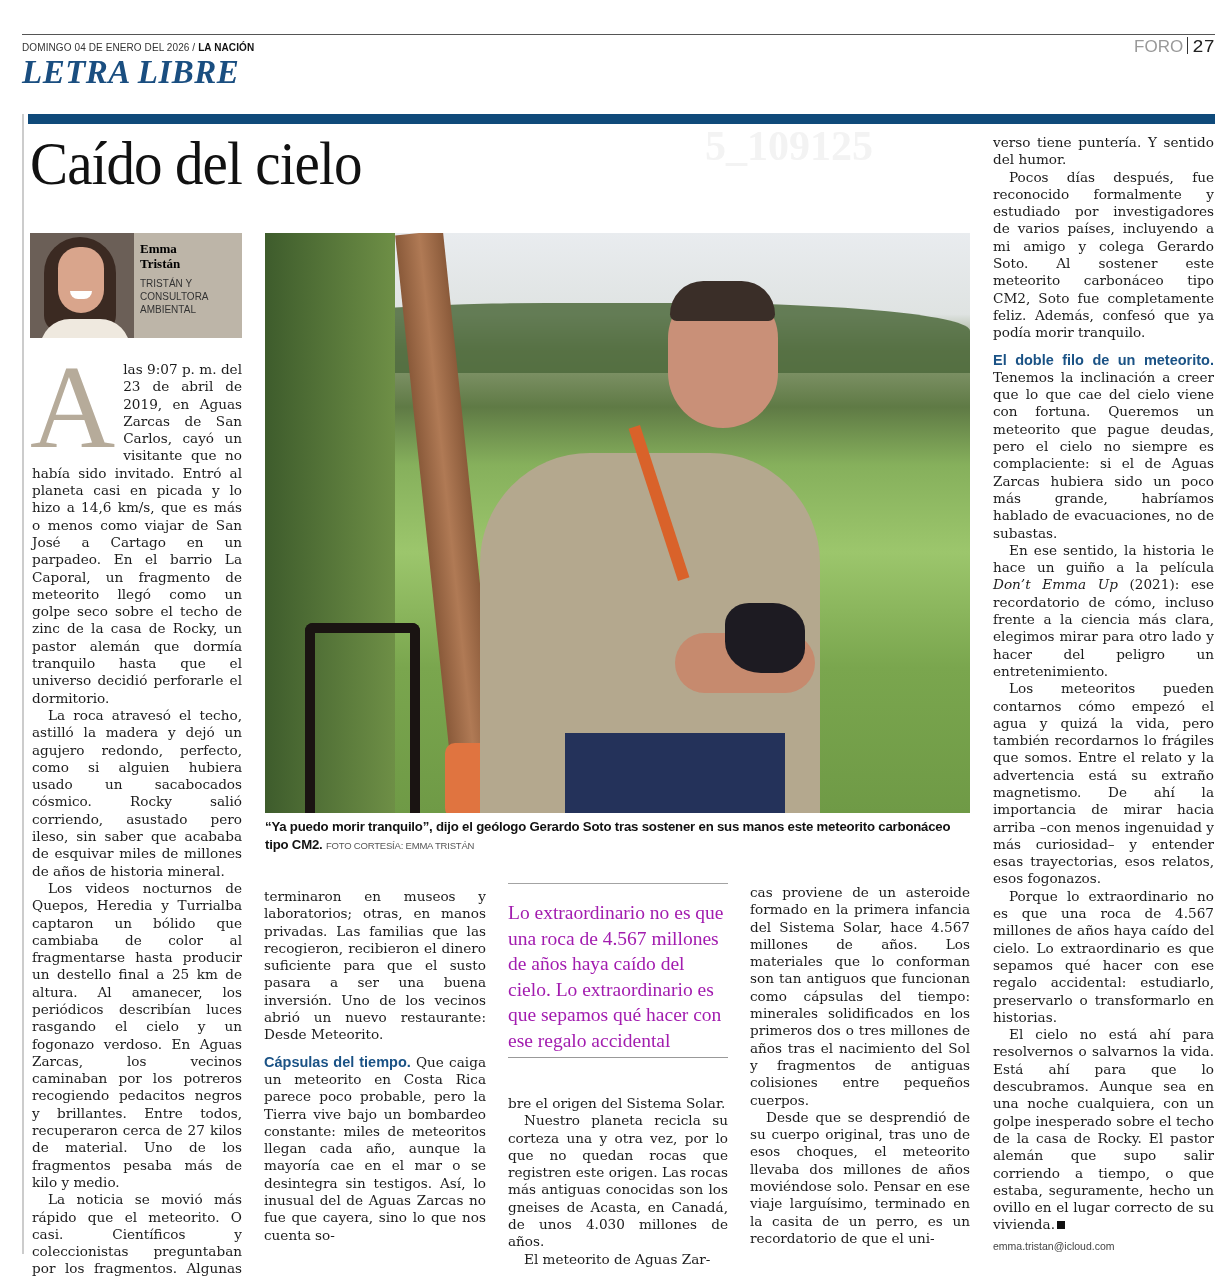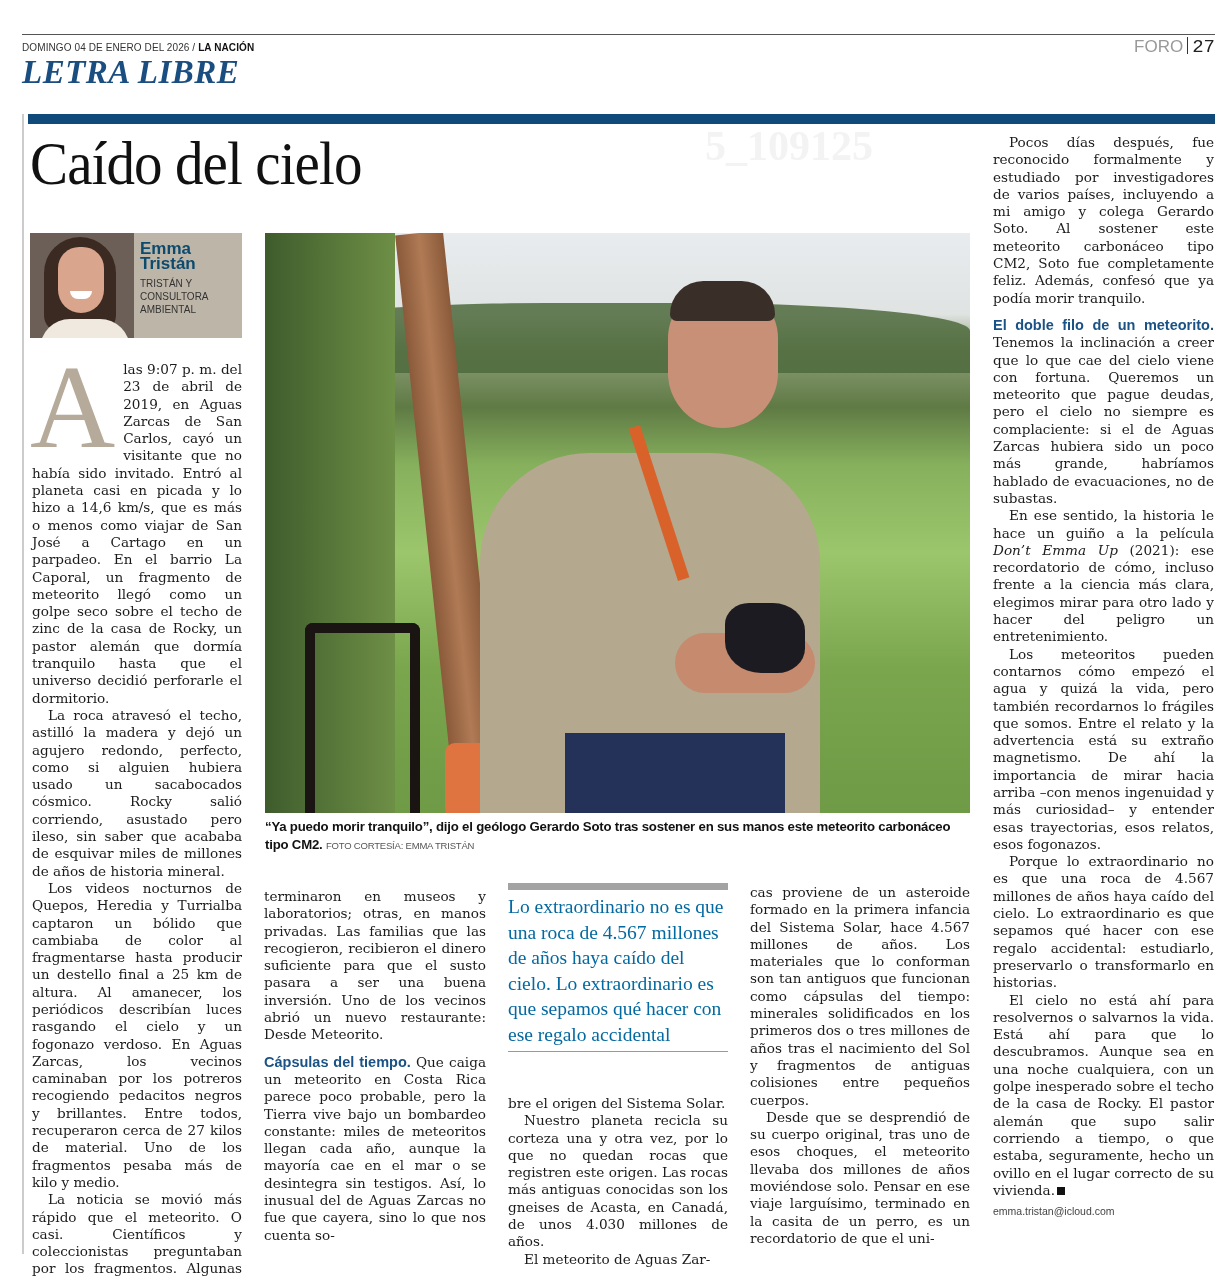--- a/index.html
+++ b/index.html
@@ -15,21 +15,21 @@
   .leftrule { position: absolute; left: 22px; top: 114px; width: 2px; height: 1140px; background: #ccc; }
   .headline { position: absolute; left: 30px; top: 128px; font-family: "Liberation Serif", serif; font-size: 62px; color: #111; letter-spacing: -1px; transform: scaleX(0.92); transform-origin: left top; }
   .watermark { position: absolute; left: 705px; top: 122px; font-family: Liberation Serif, serif; font-weight: bold; font-size: 42px; color: #f3f3f3; }
   .author-box { position: absolute; left: 30px; top: 233px; width: 212px; height: 105px; background: #bdb5a8; display: flex; }
   .author-photo { width: 104px; height: 105px; background: #6b5f57; position: relative; overflow: hidden; }
   .author-photo .hair { position: absolute; left: 14px; top: 4px; width: 72px; height: 96px; border-radius: 40px 40px 20px 20px; background: #3b2a22; }
   .author-photo .face { position: absolute; left: 28px; top: 14px; width: 46px; height: 66px; border-radius: 24px 24px 26px 26px; background: #d9a58c; }
   .author-photo .smile { position: absolute; left: 40px; top: 58px; width: 22px; height: 8px; border-radius: 0 0 12px 12px; background: #fff; }
   .author-photo .shirt { position: absolute; left: 10px; top: 86px; width: 90px; height: 30px; border-radius: 30px 30px 0 0; background: #efe9df; }
   .author-info { padding: 8px 6px 0 6px; }
-  .author-name { font-family: Liberation Sans, sans-serif; font-weight: bold; font-size: 17px; line-height: 15px; color: #0c4a6e; }
+  .author-name { font-family: Liberation Serif, serif; font-weight: bold; font-size: 13px; line-height: 15px; color: #000000; }
   .author-role { margin-top: 6px; font-family: "Liberation Sans", sans-serif; font-size: 10px; line-height: 13px; color: #333; }
   .col { position: absolute; font-family: "DejaVu Serif", serif; font-size: 13.6px; line-height: 17.3px; text-align: justify; color: #1b1b1b; hyphens: auto; }
   .col p { margin: 0; text-indent: 16px; }
   .col p.noindent { text-indent: 0; }
   .col1 { left: 32px; top: 361px; width: 210px; }
   .col2 { left: 264px; top: 888px; width: 222px; }
   .col3 { left: 508px; top: 1095px; width: 220px; }
   .col4 { left: 750px; top: 884px; width: 220px; }
   .col5 { left: 993px; top: 134px; width: 221px; }
   .dropcap { float: left; font-family: "Liberation Serif", serif; font-size: 118px; line-height: 86px; color: #b6ab9a; margin: 4px 8px 0 -2px; height: 88px; }
@@ -43,21 +43,21 @@
   .photo .chair { position: absolute; left: 40px; top: 390px; width: 95px; height: 190px; border: 10px solid #1a1412; border-bottom: none; border-radius: 8px 8px 0 0; }
   .photo .man-body { position: absolute; left: 215px; top: 220px; width: 340px; height: 370px; border-radius: 110px 110px 10px 10px; background: #b4a88e; }
   .photo .man-head { position: absolute; left: 403px; top: 55px; width: 110px; height: 140px; border-radius: 50px 50px 55px 55px; background: #c99078; }
   .photo .man-hair { position: absolute; left: 405px; top: 48px; width: 105px; height: 40px; border-radius: 50px 50px 10px 10px; background: #3a2e28; }
   .photo .lanyard { position: absolute; left: 388px; top: 190px; width: 12px; height: 160px; background: #d9622a; transform: rotate(-18deg); }
   .photo .jeans { position: absolute; left: 300px; top: 500px; width: 220px; height: 90px; background: #24325a; }
   .photo .rock { position: absolute; left: 460px; top: 370px; width: 80px; height: 70px; border-radius: 30% 40% 35% 45%; background: #1d1b22; }
   .photo .hands { position: absolute; left: 410px; top: 400px; width: 140px; height: 60px; border-radius: 30px; background: #c8866a; opacity: 0.9; }
   .caption { position: absolute; left: 265px; top: 818px; width: 710px; font-family: "Liberation Sans", sans-serif; font-weight: bold; font-size: 13.2px; line-height: 18px; color: #111; letter-spacing: -0.2px; }
   .caption .credit { font-weight: normal; font-size: 9.5px; color: #555; }
-  .pullquote { position: absolute; left: 508px; top: 883px; width: 220px; border-top: 7px solid #a3a3a3; border-bottom: 1px solid #999; padding: 4px 0 4px 0; font-family: "Liberation Serif", serif; font-size: 19.5px; line-height: 25.5px; color: #0369a1; }
+  .pullquote { position: absolute; left: 508px; top: 883px; width: 220px; border-top: 1px solid #a3a3a3; border-bottom: 1px solid #999; padding: 16px 0 4px 0; font-family: "Liberation Serif", serif; font-size: 19.5px; line-height: 25.5px; color: #a21caf; }
   .email { font-family: "Liberation Sans", sans-serif; font-size: 10.5px; color: #444; margin-top: 4px; text-align: left; }
   .endmark { display: inline-block; width: 8px; height: 8px; background: #111; margin-left: 2px; }
 </style>
 </head>
 <body>
 
 <div class="topline"></div>
 <div class="dateline">
   <span>DOMINGO 04 DE ENERO DEL 2026</span><span> / </span><b>LA NACIÓN</b>
 </div>
@@ -132,20 +132,21 @@
   <p>Nuestro planeta recicla su corteza una y otra vez, por lo que no quedan rocas que registren este origen. Las rocas más antiguas conocidas son los gneises de Acasta, en Canadá, de unos 4.030 millones de años.</p>
   <p>El meteorito de Aguas Zar-</p>
 </div>
 
 <div class="col col4">
   <p class="noindent">cas proviene de un asteroide formado en la primera infancia del Sistema Solar, hace 4.567 millones de años. Los materiales que lo conforman son tan antiguos que funcionan como cápsulas del tiempo: minerales solidificados en los primeros dos o tres millones de años tras el nacimiento del Sol y fragmentos de antiguas colisiones entre pequeños cuerpos.</p>
   <p>Desde que se desprendió de su cuerpo original, tras uno de esos choques, el meteorito llevaba dos millones de años moviéndose solo. Pensar en ese viaje larguísimo, terminado en la casita de un perro, es un recordatorio de que el uni-</p>
 </div>
 
 <div class="col col5">
+  <p class="noindent">verso tiene puntería. Y sentido del humor.</p>
   <p>Pocos días después, fue reconocido formalmente y estudiado por investigadores de varios países, incluyendo a mi amigo y colega Gerardo Soto. Al sostener este meteorito carbonáceo tipo CM2, Soto fue completamente feliz. Además, confesó que ya podía morir tranquilo.</p>
   <p class="subp"><span class="subhead">El doble filo de un meteorito.</span><span> Tenemos la inclinación a creer que lo que cae del cielo viene con fortuna. Queremos un meteorito que pague deudas, pero el cielo no siempre es complaciente: si el de Aguas Zarcas hubiera sido un poco más grande, habríamos hablado de evacuaciones, no de subastas.</span></p>
   <p><span>En ese sentido, la historia le hace un guiño a la película </span><em>Don’t Emma Up</em><span> (2021): ese recordatorio de cómo, incluso frente a la ciencia más clara, elegimos mirar para otro lado y hacer del peligro un entretenimiento.</span></p>
   <p>Los meteoritos pueden contarnos cómo empezó el agua y quizá la vida, pero también recordarnos lo frágiles que somos. Entre el relato y la advertencia está su extraño magnetismo. De ahí la importancia de mirar hacia arriba –con menos ingenuidad y más curiosidad– y entender esas trayectorias, esos relatos, esos fogonazos.</p>
   <p>Porque lo extraordinario no es que una roca de 4.567 millones de años haya caído del cielo. Lo extraordinario es que sepamos qué hacer con ese regalo accidental: estudiarlo, preservarlo o transformarlo en historias.</p>
   <p><span>El cielo no está ahí para resolvernos o salvarnos la vida. Está ahí para que lo descubramos. Aunque sea en una noche cualquiera, con un golpe inesperado sobre el techo de la casa de Rocky. El pastor alemán que supo salir corriendo a tiempo, o que estaba, seguramente, hecho un ovillo en el lugar correcto de su vivienda.</span><span class="endmark"></span></p>
   <div class="email">emma.tristan@icloud.com</div>
 </div>
 
 </body></html>

